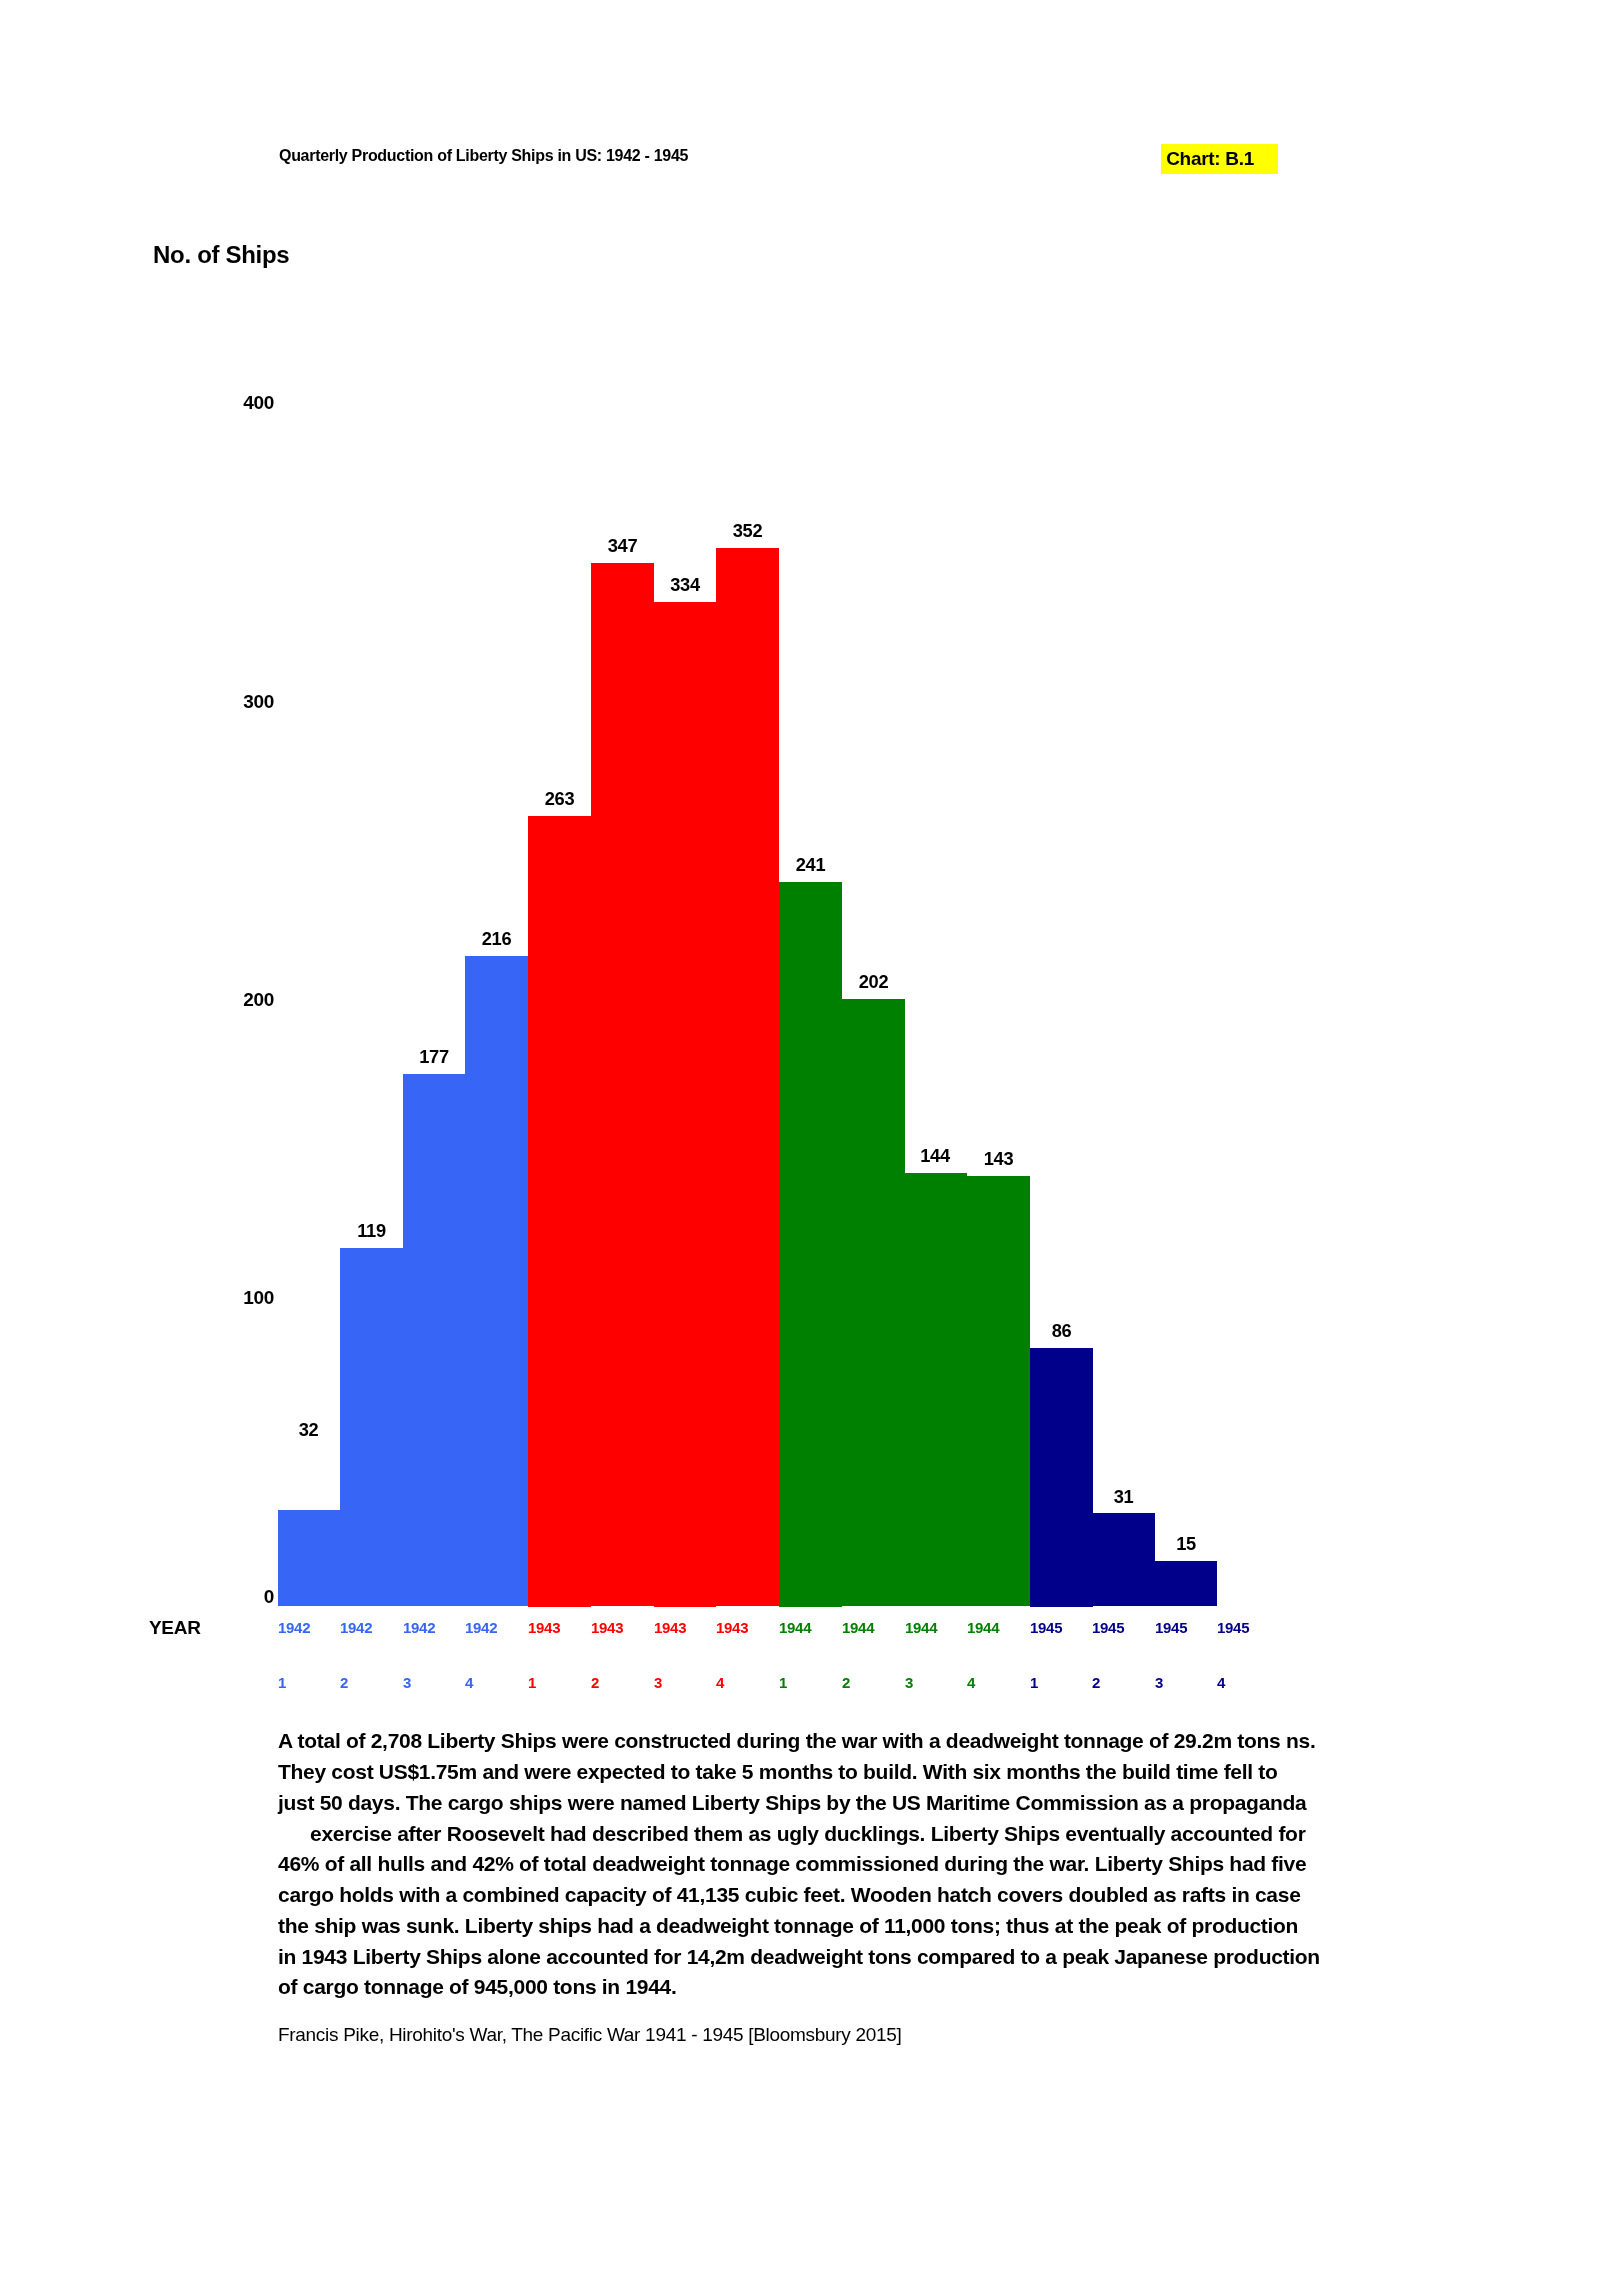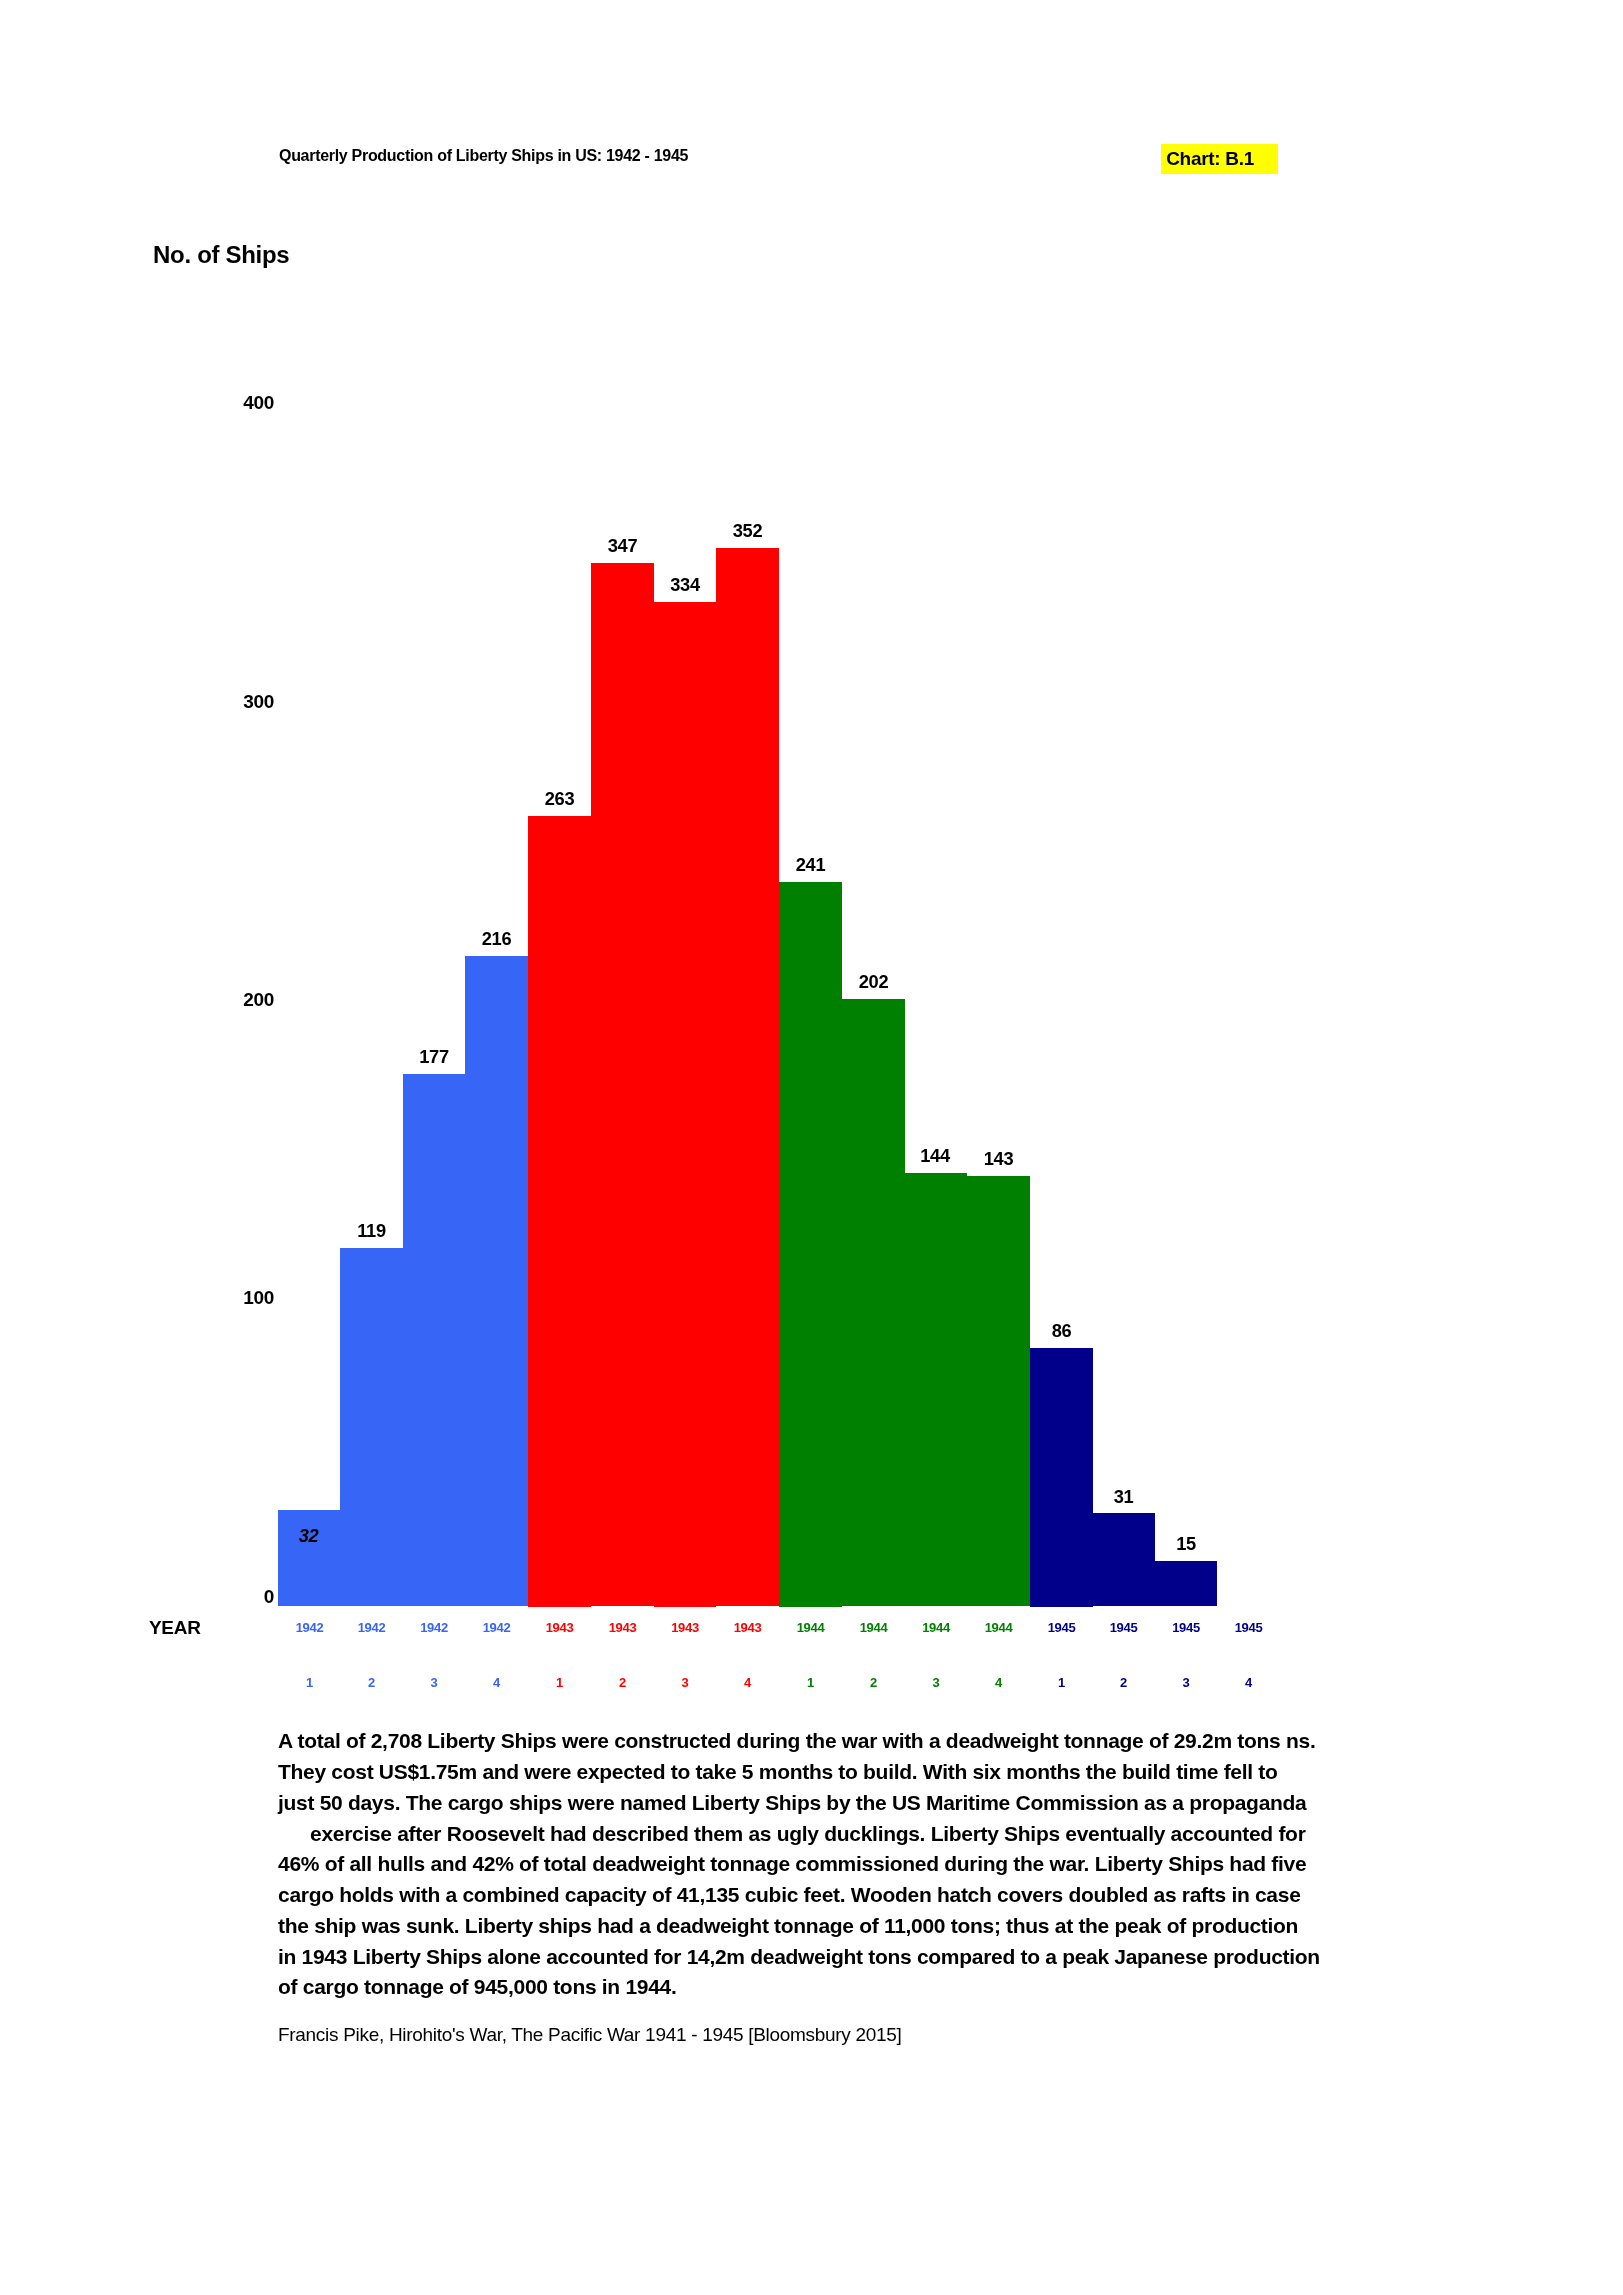--- a/index.html
+++ b/index.html
@@ -11,21 +11,21 @@
   #chart-ref{left:1161px;top:144px;width:117px;height:30px;background:#FFFF00;
              font-size:19px;letter-spacing:-0.3px;color:#000;display:flex;align-items:center;
              padding-left:5.2px;box-sizing:border-box;}
   #ylabel{left:153px;top:241px;font-size:24px;letter-spacing:-0.3px;color:#000;}
   .ytick{left:143px;width:131px;text-align:right;font-size:19px;font-weight:bold;color:#000;
          height:22px;line-height:22px;letter-spacing:-0.3px;}
   .bar{position:absolute;}
   .valabel{position:absolute;text-align:center;font-size:18.3px;font-weight:bold;color:#000;
            height:23.6px;line-height:23.6px;letter-spacing:-0.3px;}
   #xlabel{left:149px;top:1617px;font-size:19px;letter-spacing:-0.3px;color:#000;}
-  .yearlabel,.qlabel{position:absolute;text-align:center;font-size:13px;font-weight:bold;
+  .yearlabel,.qlabel{position:absolute;font-size:15px;font-weight:bold;
            height:22px;line-height:22px;letter-spacing:-0.3px;}
   .pline{position:absolute;left:278px;white-space:nowrap;font-size:21px;font-weight:bold;
          color:#000;height:31px;line-height:31px;letter-spacing:-0.3px;}
   #source{left:278px;top:2024px;font-size:19px;color:#000;letter-spacing:-0.3px;white-space:nowrap;}
 </style>
 </head>
 <body>
 
 <div id="canvas">
   <div id="title" class="abs b">Quarterly Production of Liberty Ships in US: 1942 - 1945</div>
@@ -33,21 +33,21 @@
   <div id="ylabel" class="abs b">No. of Ships</div>
   <div id="ticks" class="abs">
       <div class="abs ytick" style="top: 1586px;">0</div>
       <div class="abs ytick" style="top: 1287px;">100</div>
       <div class="abs ytick" style="top: 989px;">200</div>
       <div class="abs ytick" style="top: 691px;">300</div>
       <div class="abs ytick" style="top: 392px;">400</div>
     </div>
   <div id="plot" class="abs">
       <div class="bar" style="left: 278px; width: 63px; top: 1510px; height: 96px; background: rgb(55, 101, 245);"></div>
-      <div class="valabel" style="left: 264px; width: 89px; top: 1524px; font-style: italic;">32</div>
+      <div class="valabel" style="left: 264px; width: 89px; top: 1418px;">32</div>
       <div class="bar" style="left: 340px; width: 63px; top: 1248px; height: 358px; background: rgb(55, 101, 245);"></div>
       <div class="valabel" style="left: 327px; width: 89px; top: 1219px;">119</div>
       <div class="bar" style="left: 403px; width: 62px; top: 1074px; height: 532px; background: rgb(55, 101, 245);"></div>
       <div class="valabel" style="left: 390px; width: 88px; top: 1045px;">177</div>
       <div class="bar" style="left: 465px; width: 63px; top: 956px; height: 650px; background: rgb(55, 101, 245);"></div>
       <div class="valabel" style="left: 452px; width: 89px; top: 927px;">216</div>
       <div class="bar" style="left: 528px; width: 63px; top: 816px; height: 791px; background: rgb(255, 0, 0);"></div>
       <div class="valabel" style="left: 515px; width: 89px; top: 787px;">263</div>
       <div class="bar" style="left: 591px; width: 63px; top: 563px; height: 1043px; background: rgb(255, 0, 0);"></div>
       <div class="valabel" style="left: 578px; width: 89px; top: 534px;">347</div>

